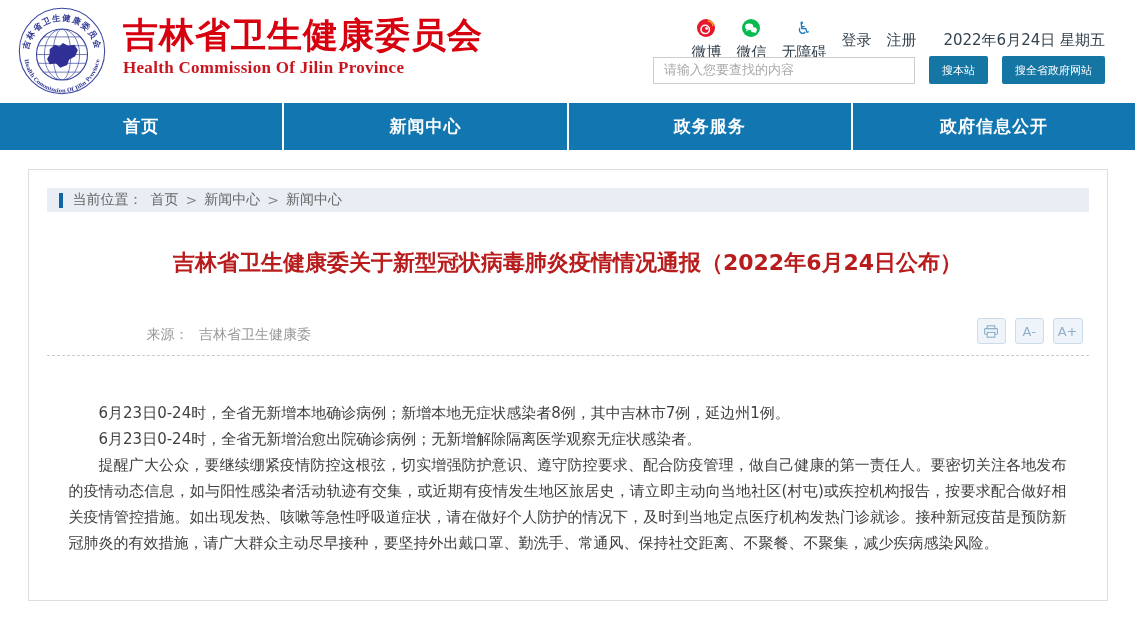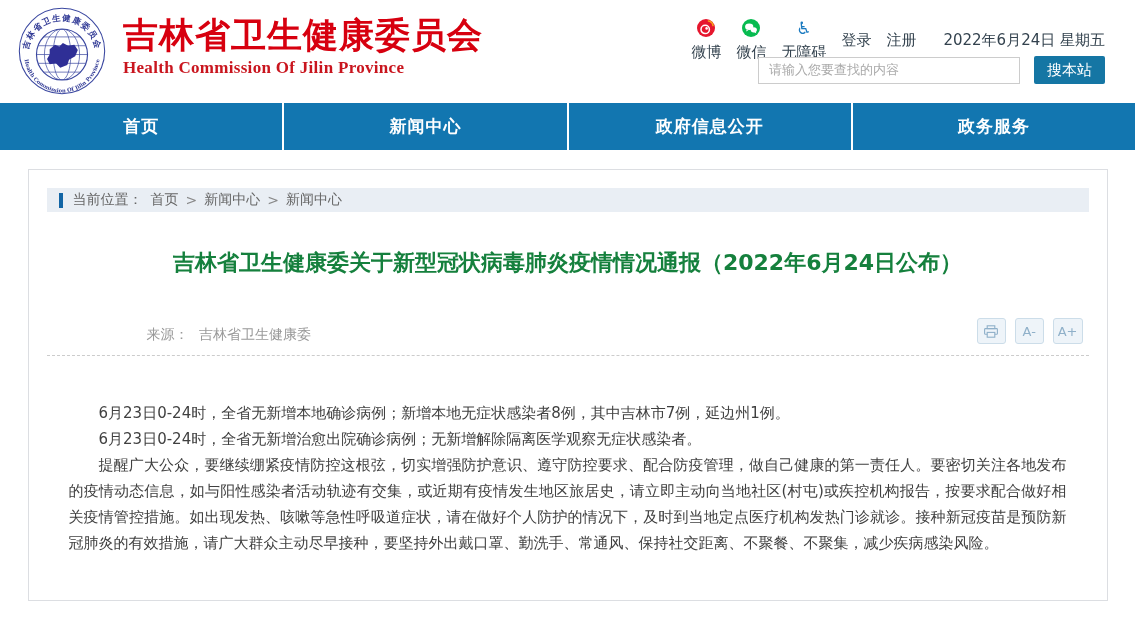--- a/index.html
+++ b/index.html
@@ -20,37 +20,37 @@
 
   .topbar { position: absolute; right: 30px; top: 19px; display: flex; align-items: center; gap: 15px; font-size: 15px; color: #33424e; white-space: nowrap; }
   .tb-item { display: flex; align-items: center; gap: 6px; cursor: pointer; flex-direction: column; }
   .tb-static { cursor: default; }
   .icon-access { color: #1a7ac0; font-size: 17px; line-height: 1; }
   .tb-date { margin-left: 12px; }
 
   .searchrow { position: absolute; right: 30px; top: 56px; display: flex; gap: 14px; align-items: center; }
   .search-input { width: 262px; height: 27px; border: 1px solid #ccc; padding: 0 10px; font-size: 13px; color: #333; outline: none; font-family: Liberation Mono, monospace; }
   .search-input::placeholder { color: #aaa; }
-  .btn-search { height: 28px; border: none; background: #1576a4; color: #fff; font-size: 15px; padding: 0 13px; cursor: pointer; border-radius: 2px; font-family: inherit; white-space: nowrap; }
+  .btn-search { height: 28px; border: none; background: #1576a4; color: #fff; font-size: 11px; padding: 0 13px; cursor: pointer; border-radius: 2px; font-family: inherit; white-space: nowrap; }
 
   
   .nav { display: flex; height: 47px; background: #1276b0; }
   .nav-item { flex: 1; display: flex; align-items: center; justify-content: center; color: #fff; font-size: 17px; font-weight: bold; border-right: 2px solid #fff; cursor: pointer; letter-spacing: 1px; }
   .nav-item:last-child { border-right: none; }
 
   
   .main-box { width: 1080px; margin: 19px auto 0; border: 1px solid #dcdee2; background: #fff; height: 432px; }
 
   .breadcrumb { margin: 18px 18px 0; background: #e9eef4; height: 24px; display: flex; align-items: center; font-size: 14px; color: #666; padding-left: 12px; }
   .crumb-accent { width: 4px; height: 15px; background: #1265a5; margin-right: 10px; }
   .crumb-label { margin-right: 8px; }
   .crumb-sep { margin: 0 7px; color: #888; }
   .crumb-link { cursor: pointer; }
 
-  .article-title { margin-top: 36px; text-align: center; font-size: 22px; font-weight: bold; color: #15803d; padding: 0 60px; }
+  .article-title { margin-top: 36px; text-align: center; font-size: 22px; font-weight: bold; color: #b91c1c; padding: 0 60px; }
 
   .meta { position: relative; margin-top: 40px; height: 28px; font-size: 14px; color: #999; }
   .meta-source { position: absolute; left: 118px; top: 8px; }
   .meta-time { position: absolute; left: 453px; top: 8px; }
   .meta-label { margin-right: 6px; }
   .tools { position: absolute; right: 24px; top: 0; display: flex; gap: 9px; }
   .tool-btn { min-width: 29px; height: 26px; background: #eef4f9; border: 1px solid #ccdde9; border-radius: 3px; color: #8fb0c9; font-size: 13px; display: flex; align-items: center; justify-content: center; cursor: pointer; padding: 0 4px; font-family: inherit; }
 
   .dotted { border-top: 1px dashed #ccc; margin: 9px 18px 0; }
 
@@ -120,28 +120,29 @@
       <span>无障碍</span>
     </span>
     <span class="tb-item">登录</span>
     <span class="tb-item">注册</span>
     <span class="tb-item tb-static tb-date">2022年6月24日 星期五</span>
   </div>
 
   <div class="searchrow">
     <input class="search-input" type="text" placeholder="请输入您要查找的内容" style="">
     <button class="btn-search">搜本站</button>
+    <button class="btn-search">搜全省政府网站</button>
   </div>
 </div>
 
 <div class="nav">
   <div class="nav-item">首页</div>
   <div class="nav-item">新闻中心</div>
+  <div class="nav-item">政务服务</div>
   <div class="nav-item">政府信息公开</div>
-  <div class="nav-item">政务服务</div>
 </div>
 
 <div class="main-box">
 
   <div class="breadcrumb">
     <span class="crumb-accent"></span>
     <span class="crumb-label">当前位置：</span>
     <span class="crumb-link">首页</span>
     <span class="crumb-sep">&gt;</span>
     <span class="crumb-link">新闻中心</span>

